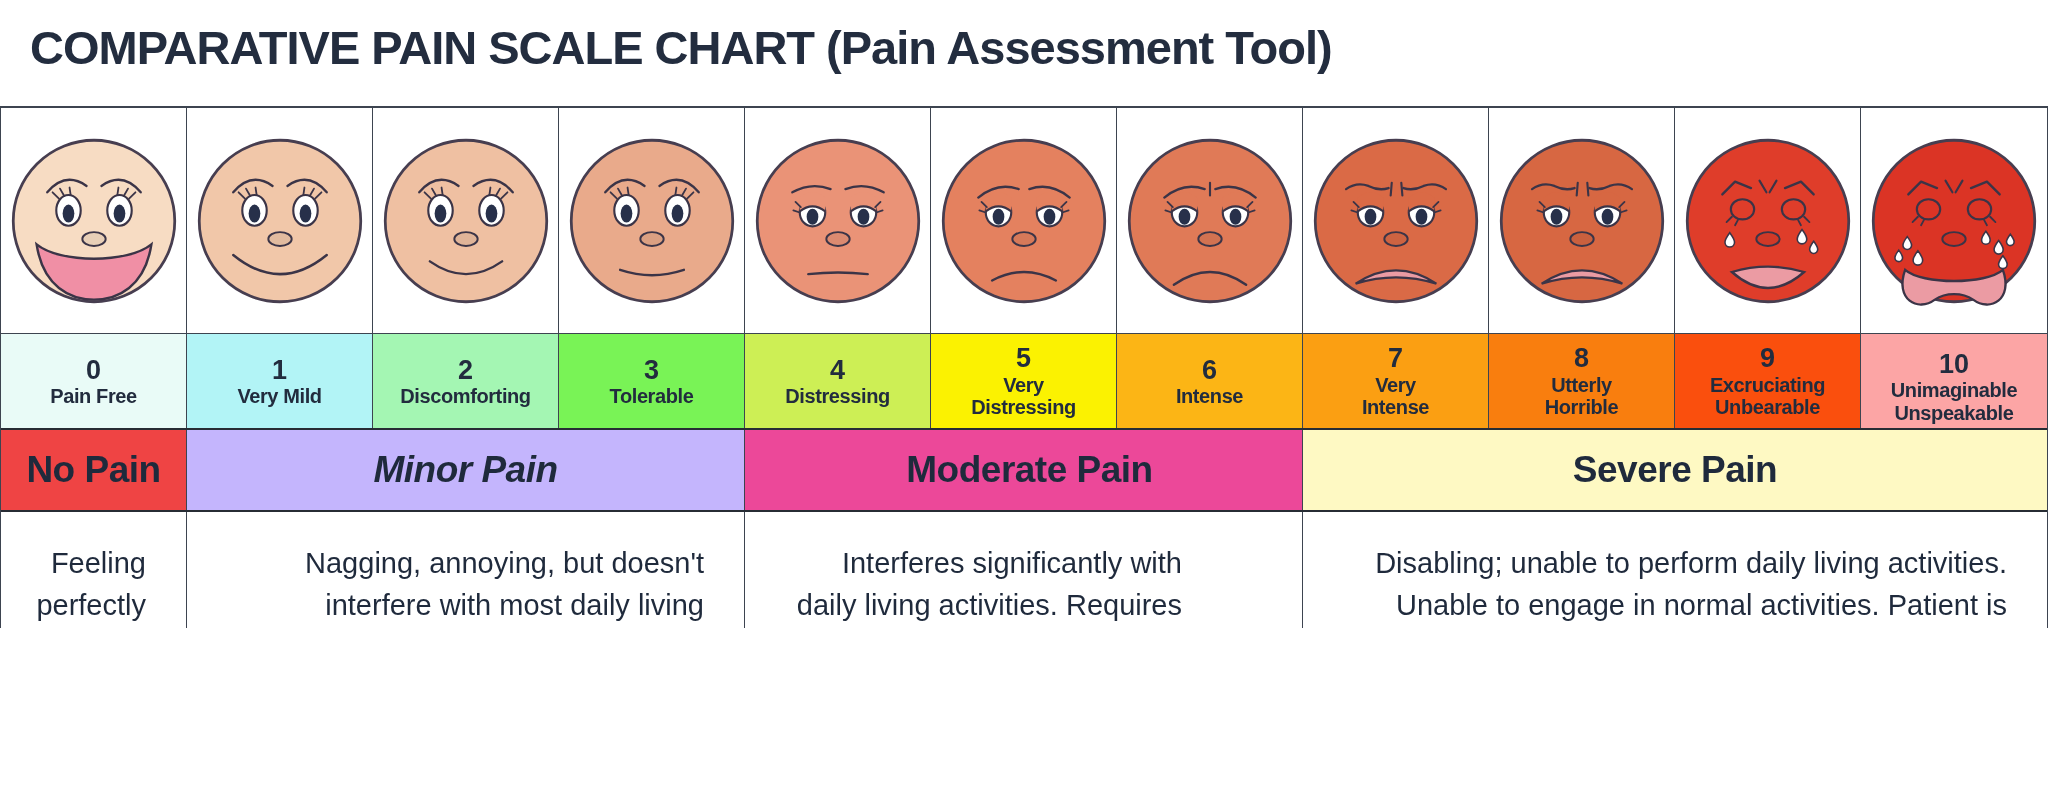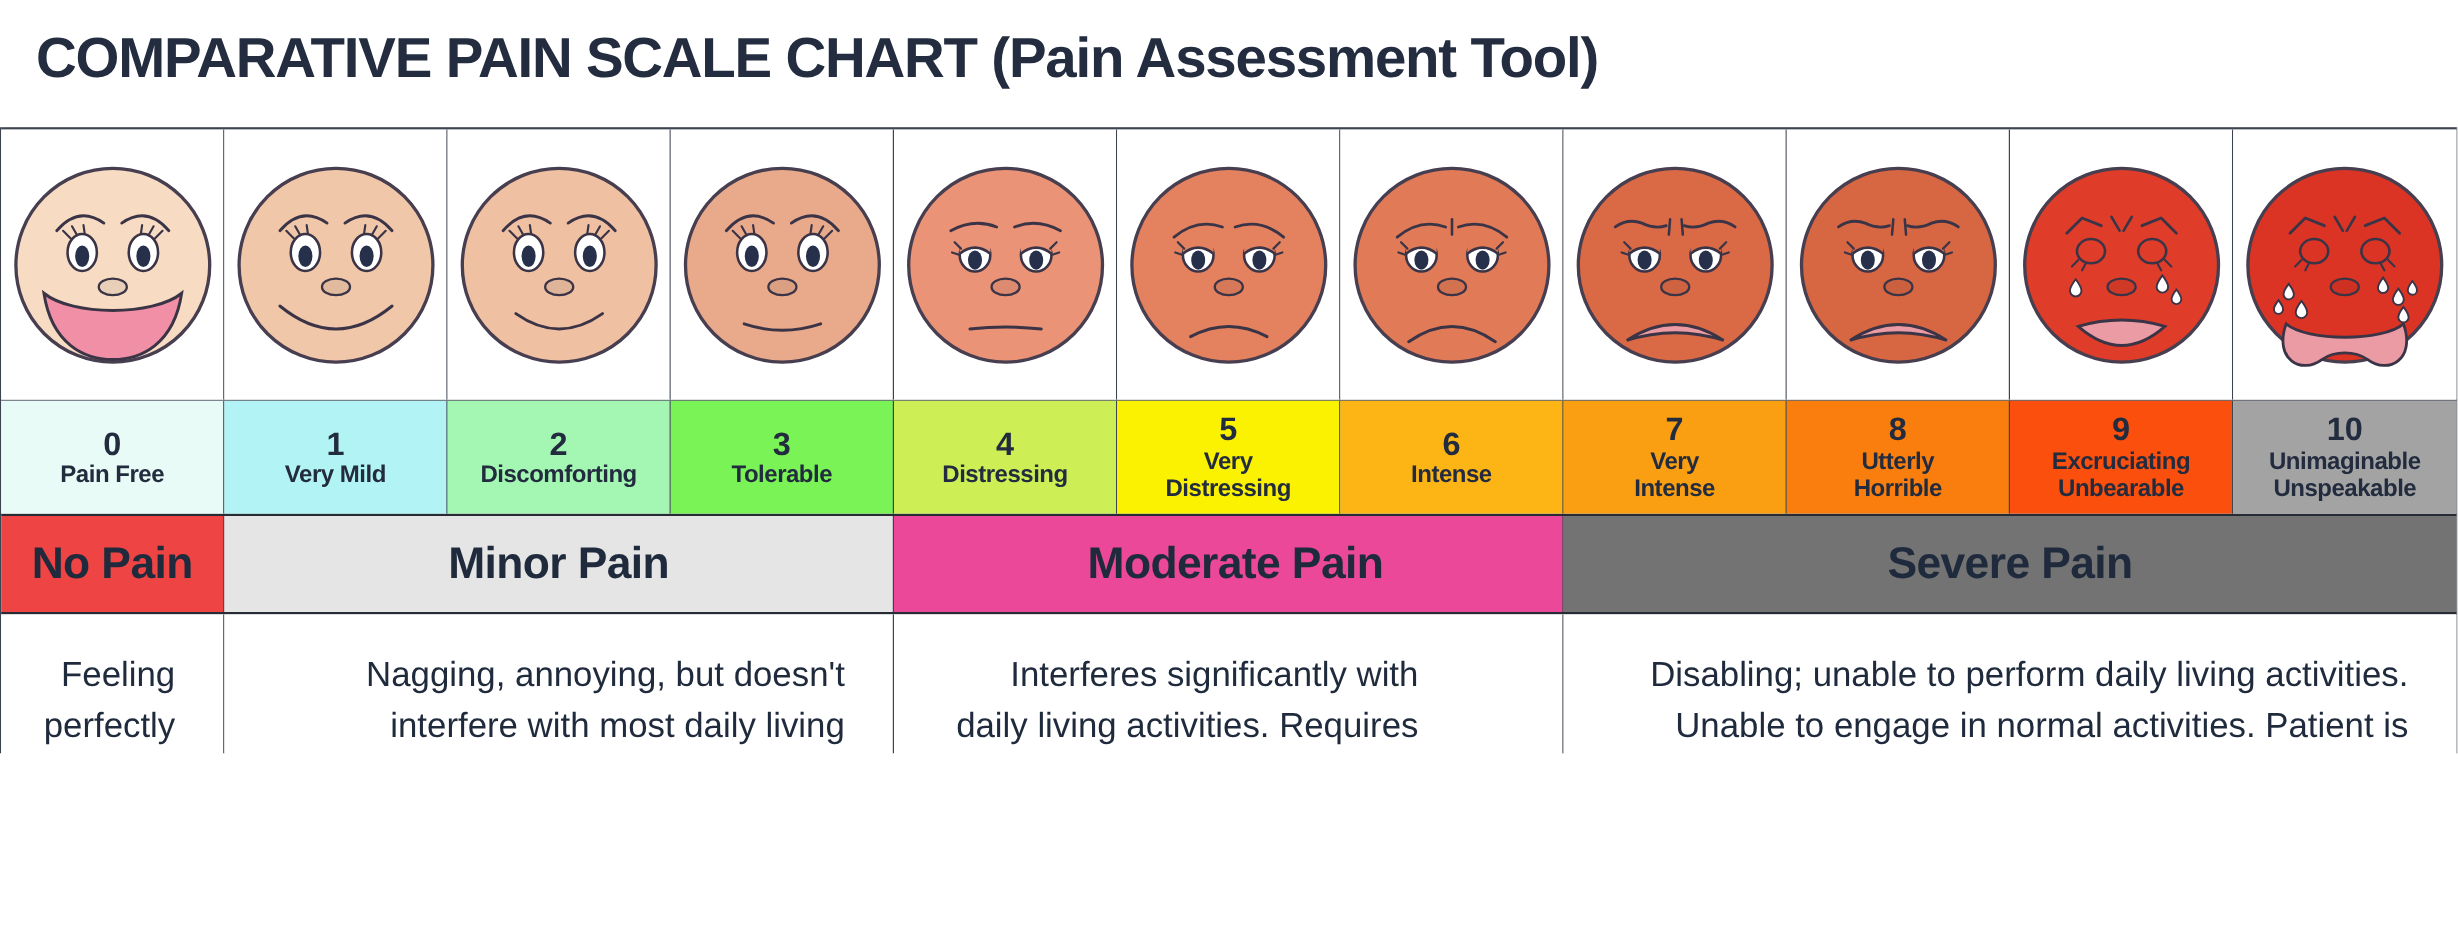--- a/index.html
+++ b/index.html
@@ -329,37 +329,37 @@
         <div class="cell label-cell" style="background: rgb(249, 126, 14);">
           <div class="label-num">8</div>
           <div class="label-text">Utterly</div>
           <div class="label-text">Horrible</div>
         </div>
         <div class="cell label-cell" style="background: rgb(250, 79, 13);">
           <div class="label-num">9</div>
           <div class="label-text">Excruciating</div>
           <div class="label-text">Unbearable</div>
         </div>
-        <div class="cell label-cell" style="background: #a3a3a3;">
+        <div class="cell label-cell" style="background: #fca5a5; justify-content: flex-end;">
           <div class="label-num">10</div>
           <div class="label-text">Unimaginable</div>
           <div class="label-text">Unspeakable</div>
         </div>
       </div>
     <div class="row row-cats">
         <div class="cell cat-cell" style="background: #ef4444; grid-column: span 1;">
           <span>No Pain</span>
         </div>
-        <div class="cell cat-cell" style="background: #e5e5e5; grid-column: span 3;">
+        <div class="cell cat-cell" style="background: #c4b5fd; grid-column: span 3; font-style: italic;">
           <span>Minor Pain</span>
         </div>
         <div class="cell cat-cell" style="background: #ec4899; grid-column: span 3; padding-left: 12px;">
           <span>Moderate Pain</span>
         </div>
-        <div class="cell cat-cell" style="background: #737373; grid-column: span 4; align-items: center;">
+        <div class="cell cat-cell" style="background: #fef9c3; grid-column: span 4; align-items: center;">
           <span>Severe Pain</span>
         </div>
       </div>
     <div class="row row-descs">
         <div class="cell desc-cell" style="grid-column: span 1;">
           <span>Feeling perfectly normal</span>
         </div>
         <div class="cell desc-cell" style="grid-column: span 3;">
           <span>Nagging, annoying, but doesn't interfere with most daily living activities. Patient able to adapt to pain psychologically and with medication or devices such as cushions.</span>
         </div>

